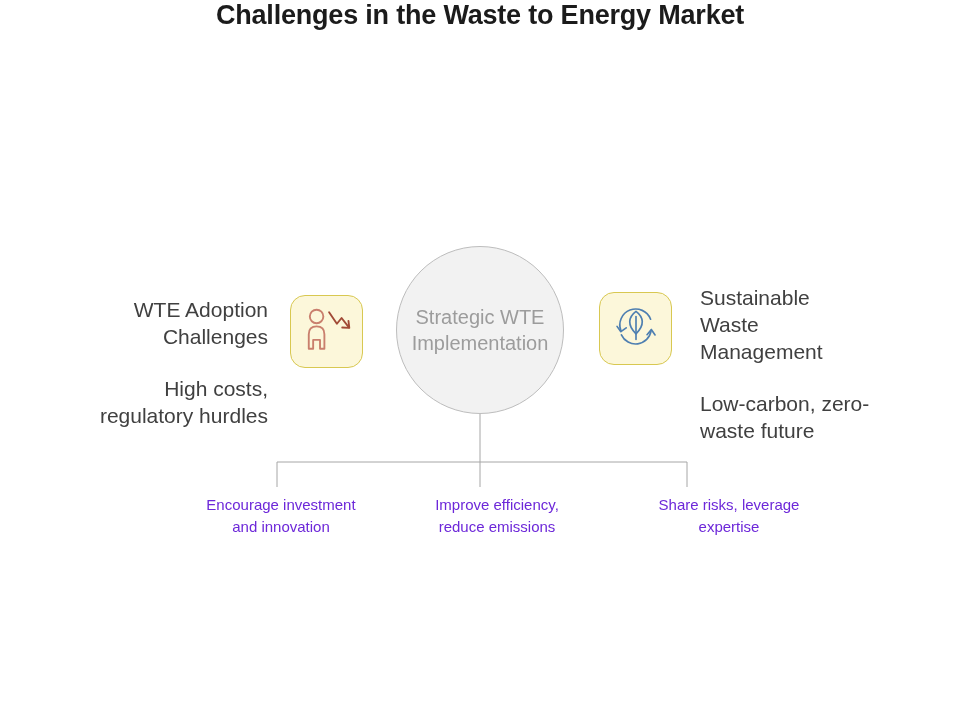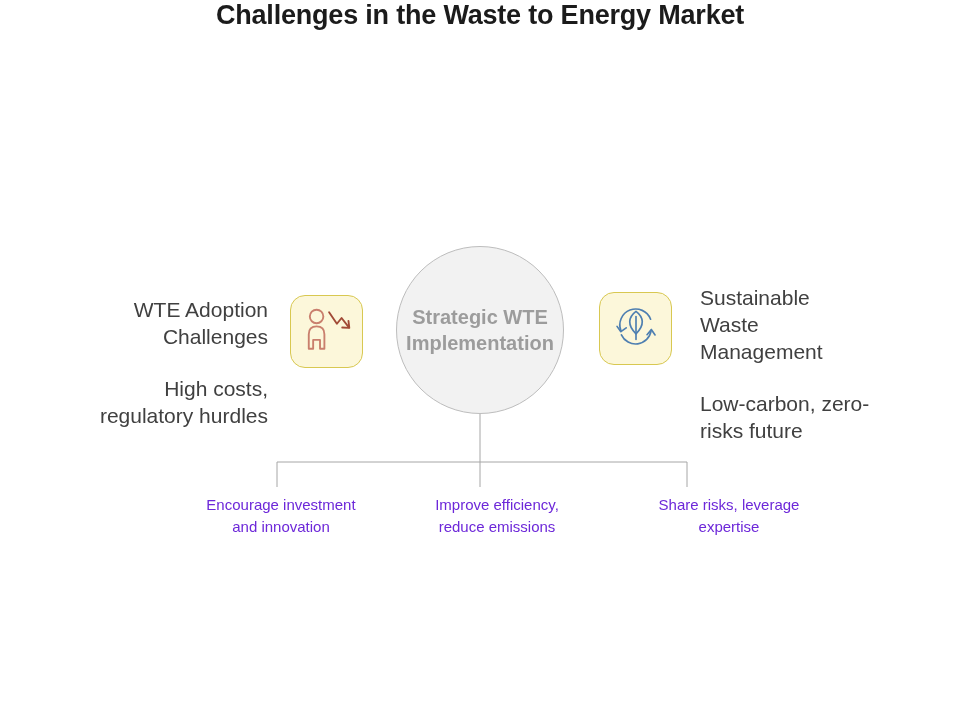--- a/index.html
+++ b/index.html
@@ -24,21 +24,21 @@
     left:396px; top:246px;
     width:168px; height:168px;
     border-radius:50%;
     background:#f2f2f2;
     border:1px solid #bdbdbd;
     display:flex; align-items:center; justify-content:center;
     box-sizing:border-box;
   }
   .center-label{
     font-size:20px;
-    font-weight:700;
+    font-weight:400;
     color:#9c9c9c;
     text-align:center;
     line-height:26px;
     white-space:pre-line;
   }
   .icon-card{
     width:73px; height:73px;
     background:#fcf7da;
     border:1.5px solid #d8c851;
     border-radius:15px;
@@ -117,21 +117,21 @@
 Challenges</div>
     <div class="side-text side-sub">High costs,
 regulatory hurdles</div>
   </div>
 
   <div class="abs right-block">
     <div class="side-text">Sustainable
 Waste
 Management</div>
     <div class="side-text side-sub">Low-carbon, zero-
-risks future</div>
+waste future</div>
   </div>
 
   <div class="abs branch-label branch-0">Encourage investment
 and innovation</div>
   <div class="abs branch-label branch-1">Improve efficiency,
 reduce emissions</div>
   <div class="abs branch-label branch-2">Share risks, leverage
 expertise</div>
 
 </div>

